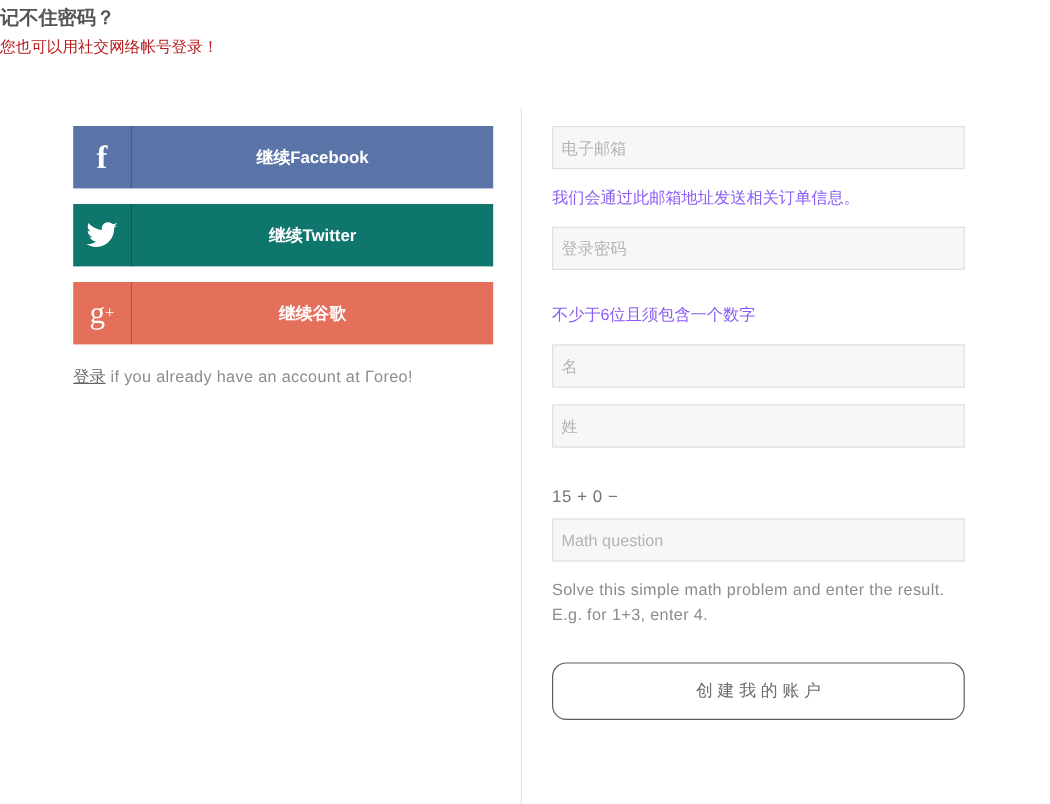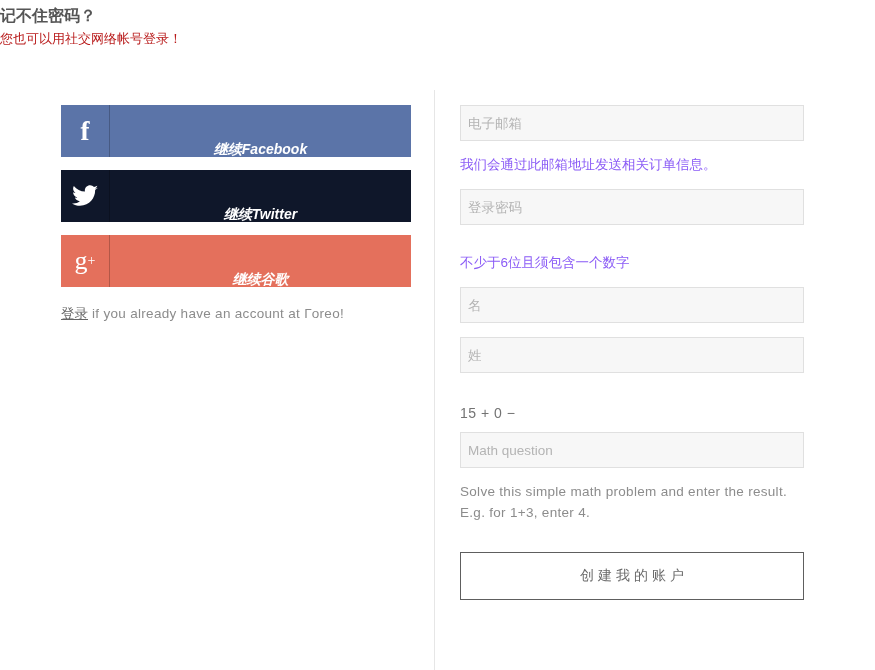--- a/index.html
+++ b/index.html
@@ -83,31 +83,30 @@
     border-right: 1px solid rgba(0,0,0,0.22);
     display: flex;
     align-items: center;
     justify-content: center;
     color: #ffffff;
   }
   .social-btn .btn-label {
     position: absolute;
     left: 49px;
     right: 0;
-    top: 18px;
+    top: 0;
     height: 40px;
     line-height: 52px;
     text-align: center;
     color: #ffffff;
     font-size: 14px;
     font-weight: bold;
-    font-style: italic;
   }
   .btn-facebook { background: #5b74a8; }
-  .btn-twitter  { background: #0f172a; }
+  .btn-twitter  { background: #0f766e; }
   .btn-google   { background: #e4705c; }
 
   .fb-glyph {
     font-family: "Liberation Serif", "DejaVu Serif", serif;
     font-weight: bold;
     font-size: 27px;
     line-height: 1;
   }
   .gp-glyph {
     font-family: "Liberation Serif", "DejaVu Serif", serif;
@@ -184,21 +183,21 @@
     margin-top: 29px;
     height: 48px;
     background: #ffffff;
     border: 1px solid #5e5e5e;
     color: #6b6b6b;
     font-family: "Liberation Sans", "DejaVu Sans", sans-serif;
     font-size: 14px;
     letter-spacing: 4px;
     text-indent: 4px;
     cursor: pointer;
-    border-radius: 0;
+    border-radius: 12px;
   }
 </style>
 </head>
 <body>
 
 <div class="header">
   <div class="header-title">记不住密码？</div>
   <div class="header-sub">您也可以用社交网络帐号登录！</div>
 </div>
 

